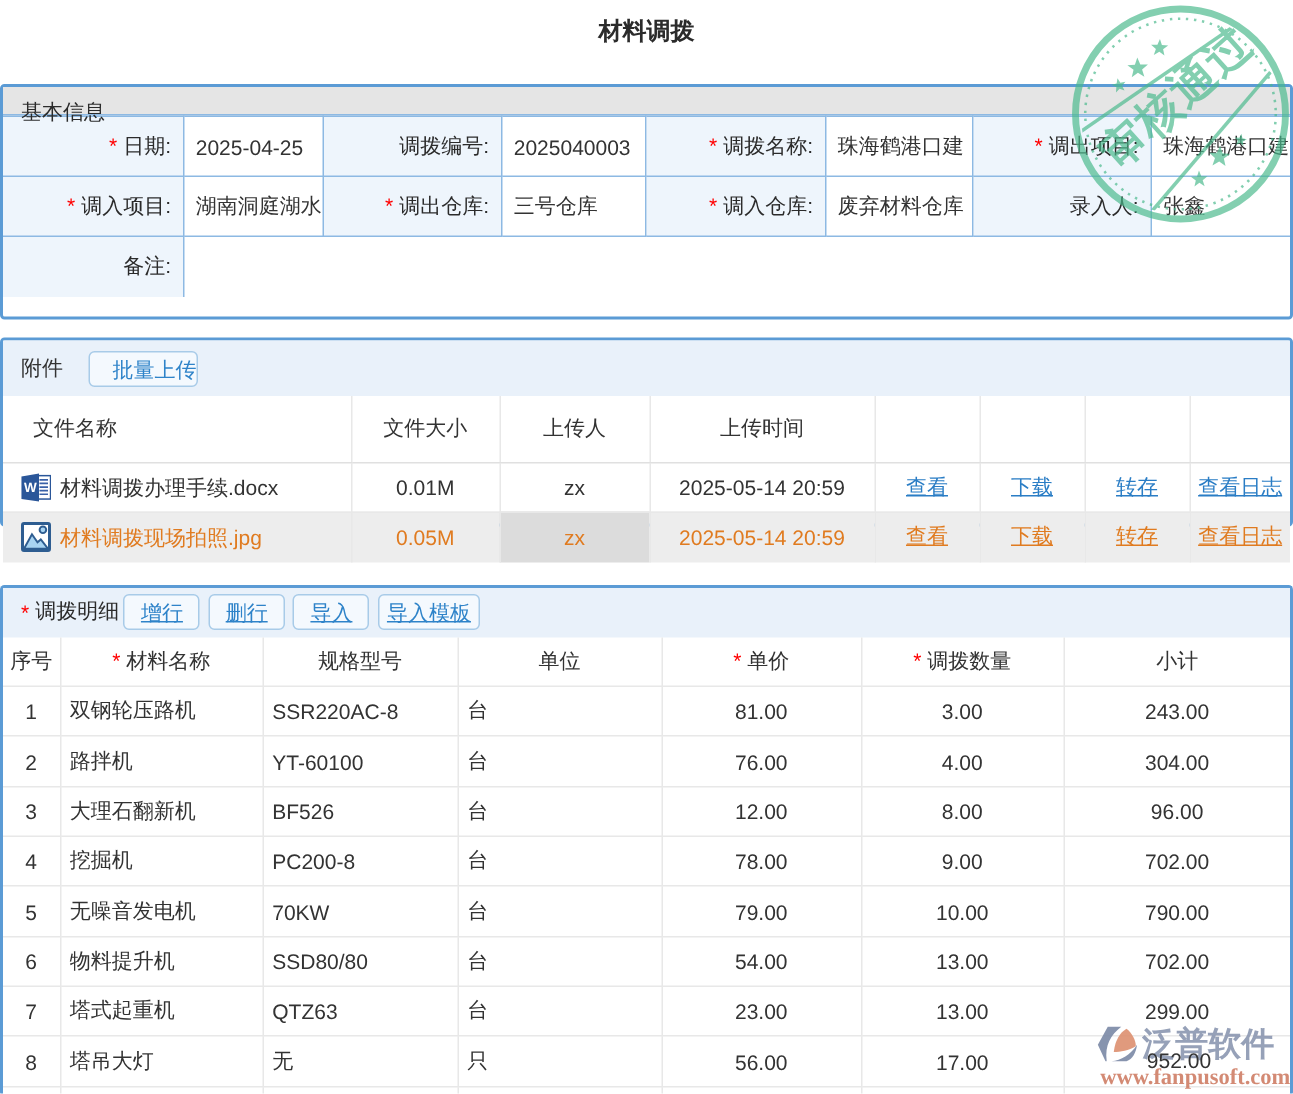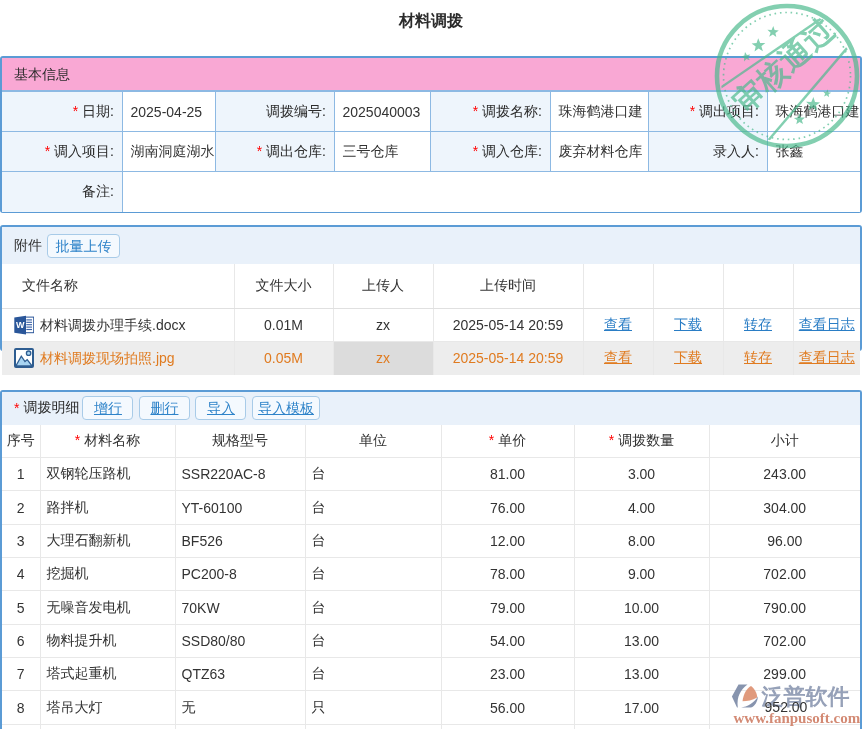--- a/index.html
+++ b/index.html
@@ -4,33 +4,33 @@
 <style>
 * { margin:0; padding:0; box-sizing:border-box; }
 html,body { width:862px; height:729px; background:#fff; }
 body { font-family:"Liberation Sans",sans-serif; font-size:14px; color:#333; }
 .page { position:relative; width:862px; height:729px; overflow:hidden; }
 .title { position:absolute; top:11px; left:0; width:862px; text-align:center; font-size:16px; font-weight:bold; color:#2b2b2b; }
 .sec { position:absolute; left:0; width:862px; border:2px solid #5b9bd5; border-radius:3px; background:#fff; }
 .star { color:#f00; font-family:"Liberation Sans",sans-serif; margin-right:4px; }
 
 #s1 { top:56px; height:157px; }
-#s1 .hd { height:33px; line-height:32px; background:#f9a8d4; padding-left:12px; border-bottom:1px solid #8db9e3; font-size:14px; color:#2b2b2b; }
+#s1 .hd { height:19px; line-height:32px; background:#e5e5e5; padding-left:12px; border-bottom:1px solid #8db9e3; font-size:14px; color:#2b2b2b; }
 #s1 table { border-collapse:collapse; table-layout:fixed; width:858px; }
 #s1 td { border:1px solid #8db9e3; height:40px; font-size:14px; white-space:nowrap; overflow:hidden; }
 #s1 tr td:first-child { border-left:none; }
 #s1 tr td:last-child { border-right:none; }
 #s1 tr:last-child td { border-bottom:none; }
 #s1 td.lb { background:#eef5fc; text-align:right; padding-right:7.5px; color:#2b2b2b;padding-left:16px; }
 #s1 td.vl { background:#fff; text-align:left; padding-left:8px; }
 
 #s2 { top:225px; height:126px; }
 #s2 .hd { height:37px; background:#e9f1fa; padding-left:12px; display:flex; align-items:center; }
 .btn { display:inline-block; background:#f4f9fe; border:1px solid #a8cbe8; border-radius:4px; color:#2e83c9; font-size:14px; text-align:center; height:24px; line-height:22px; }
-#bulk { width:73px; margin-left:5px; }
+#bulk { width:73px; margin-left:17px;text-align:right; }
 #s2 table { border-collapse:collapse; table-layout:fixed; width:858px; }
 #s2 td { border-right:1px solid #e8e8e8; border-bottom:1px solid #e8e8e8; font-size:14px; text-align:center; }
 #s2 tr td:last-child { border-right:none; }
 #s2 tr.h td { height:44px; border-bottom:1px solid #e0e0e0; }
 #s2 tr.r1 td { height:33px; }
 #s2 tr.r2 td { height:34px; background:#ededed; color:#e07b20; border-bottom:none; }
 #s2 td.fn { text-align:left; padding-left:12px; }
 #s2 tr.h td.fn { padding-left:20px; }
 #s2 tr.r2 td.zx { background:#dcdcdc; }
 #s2 a { color:#2a7dc5; text-decoration:underline; }

